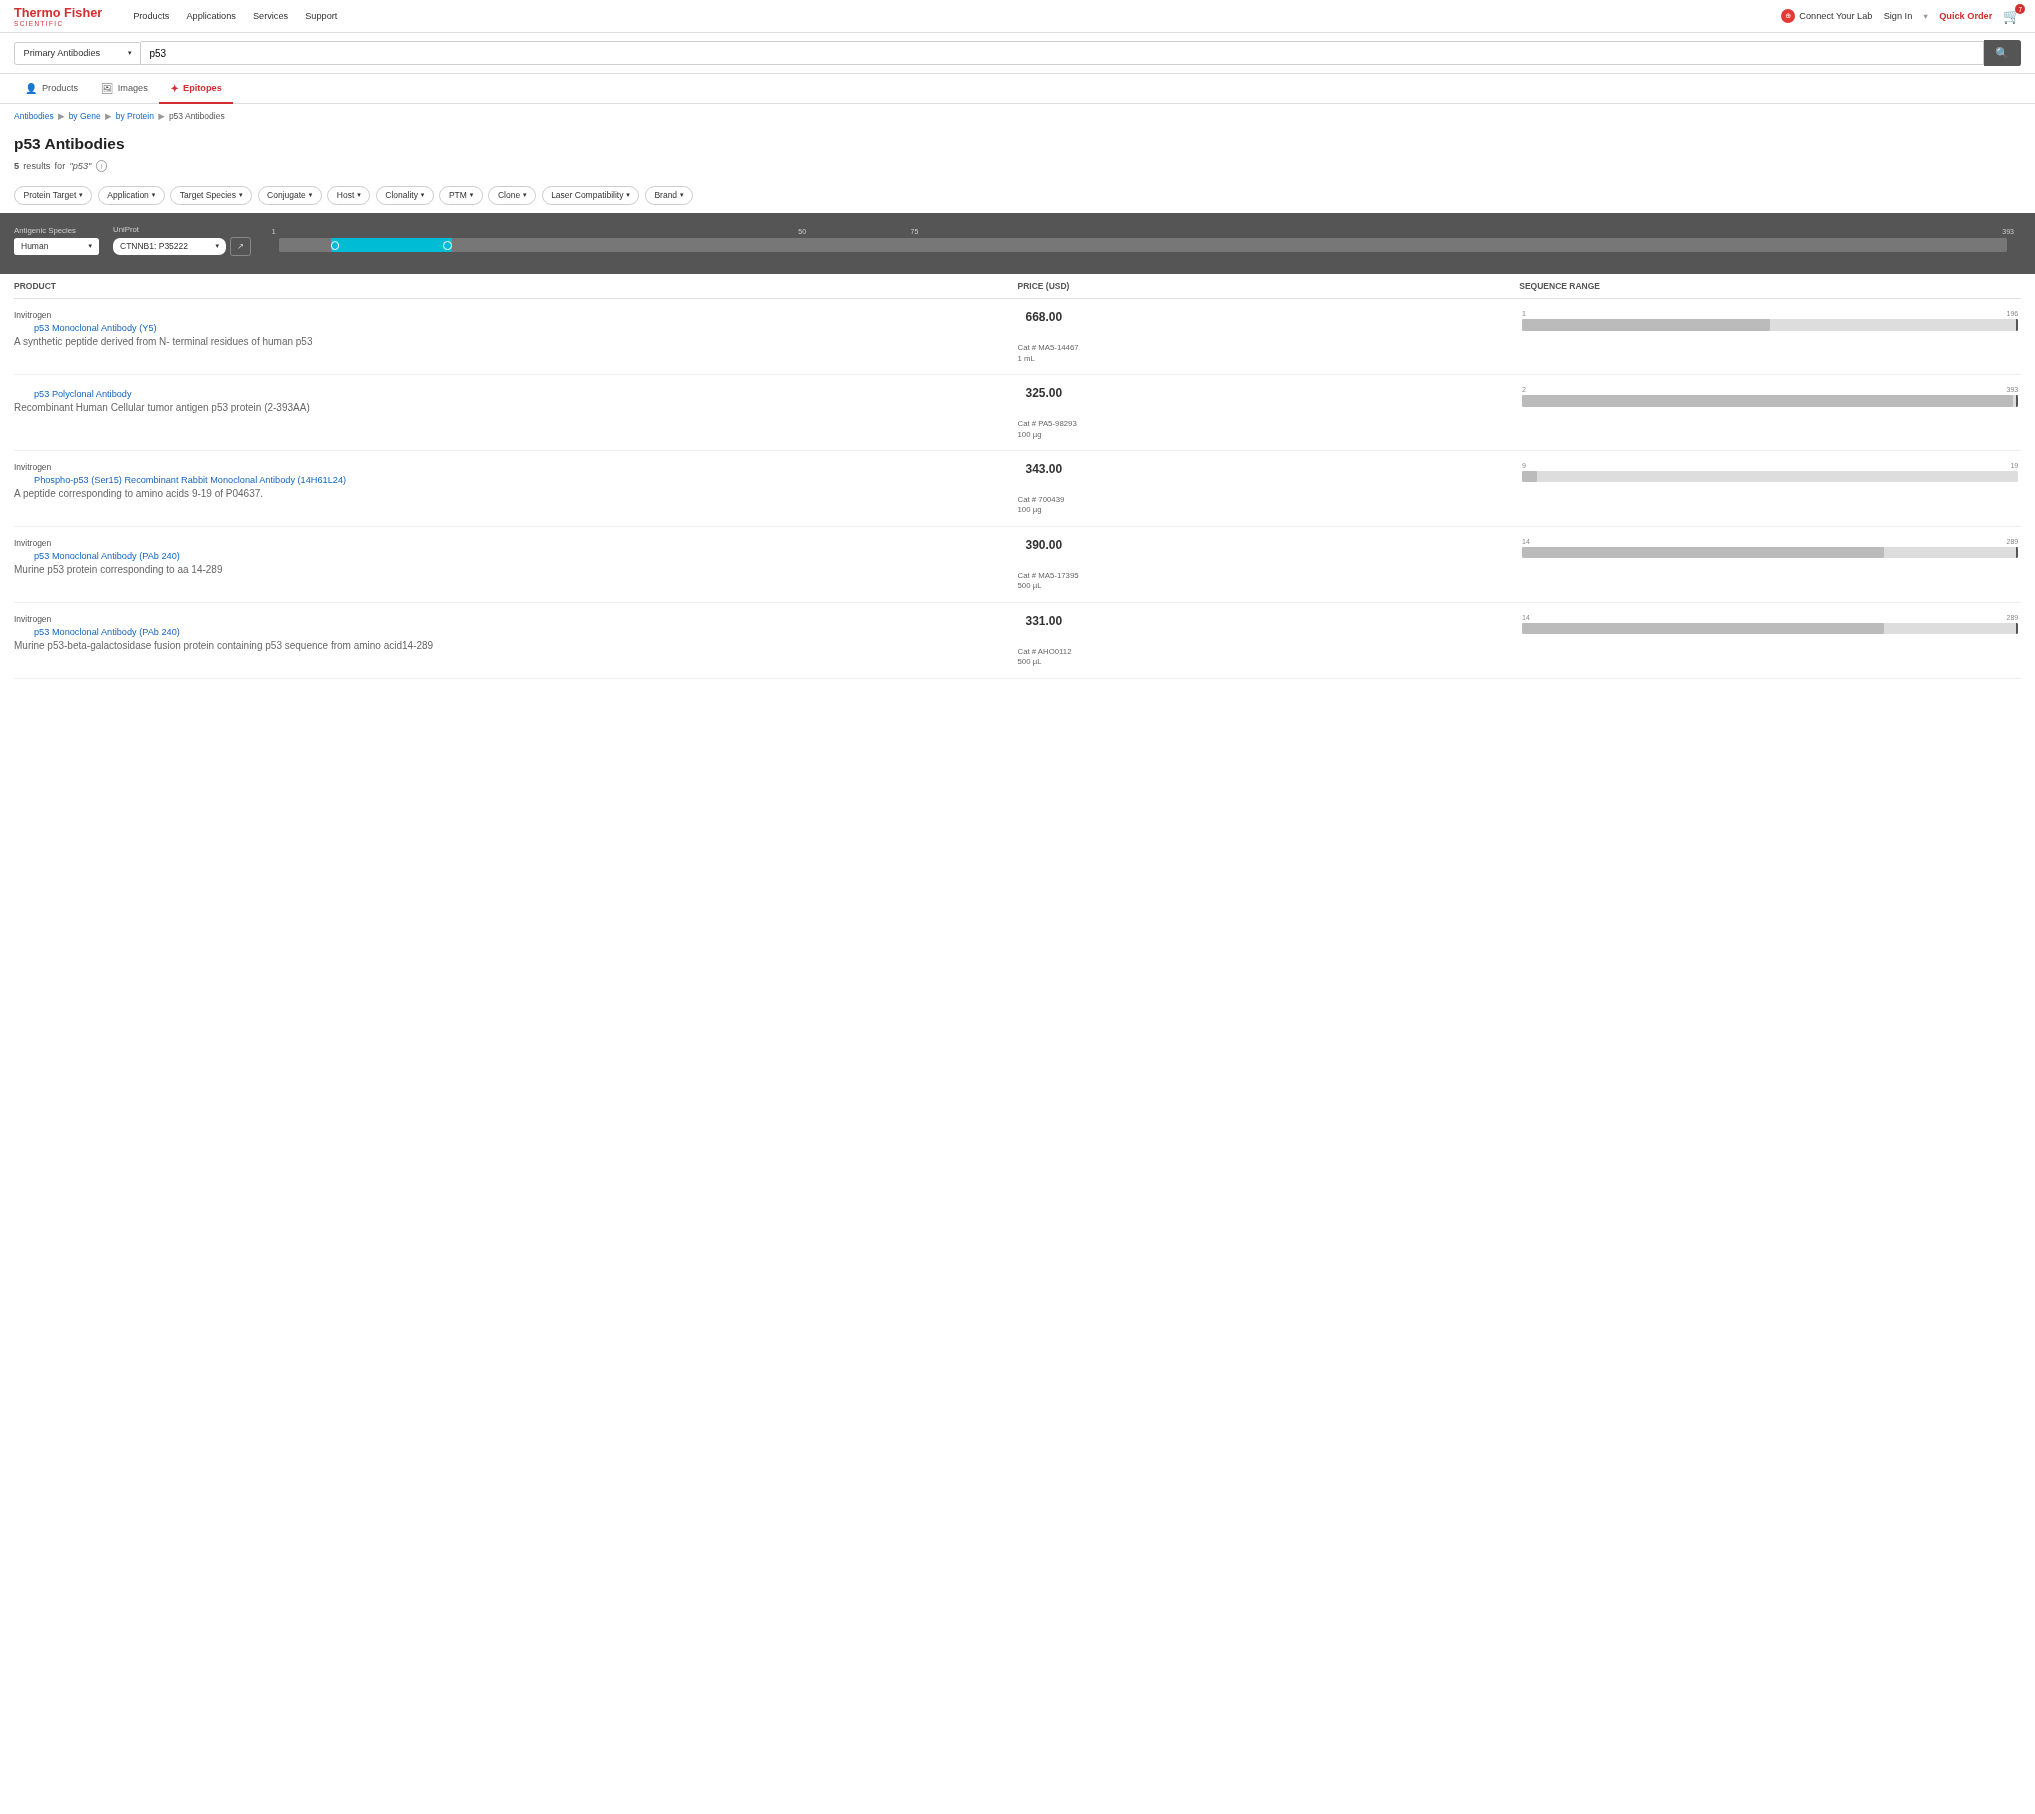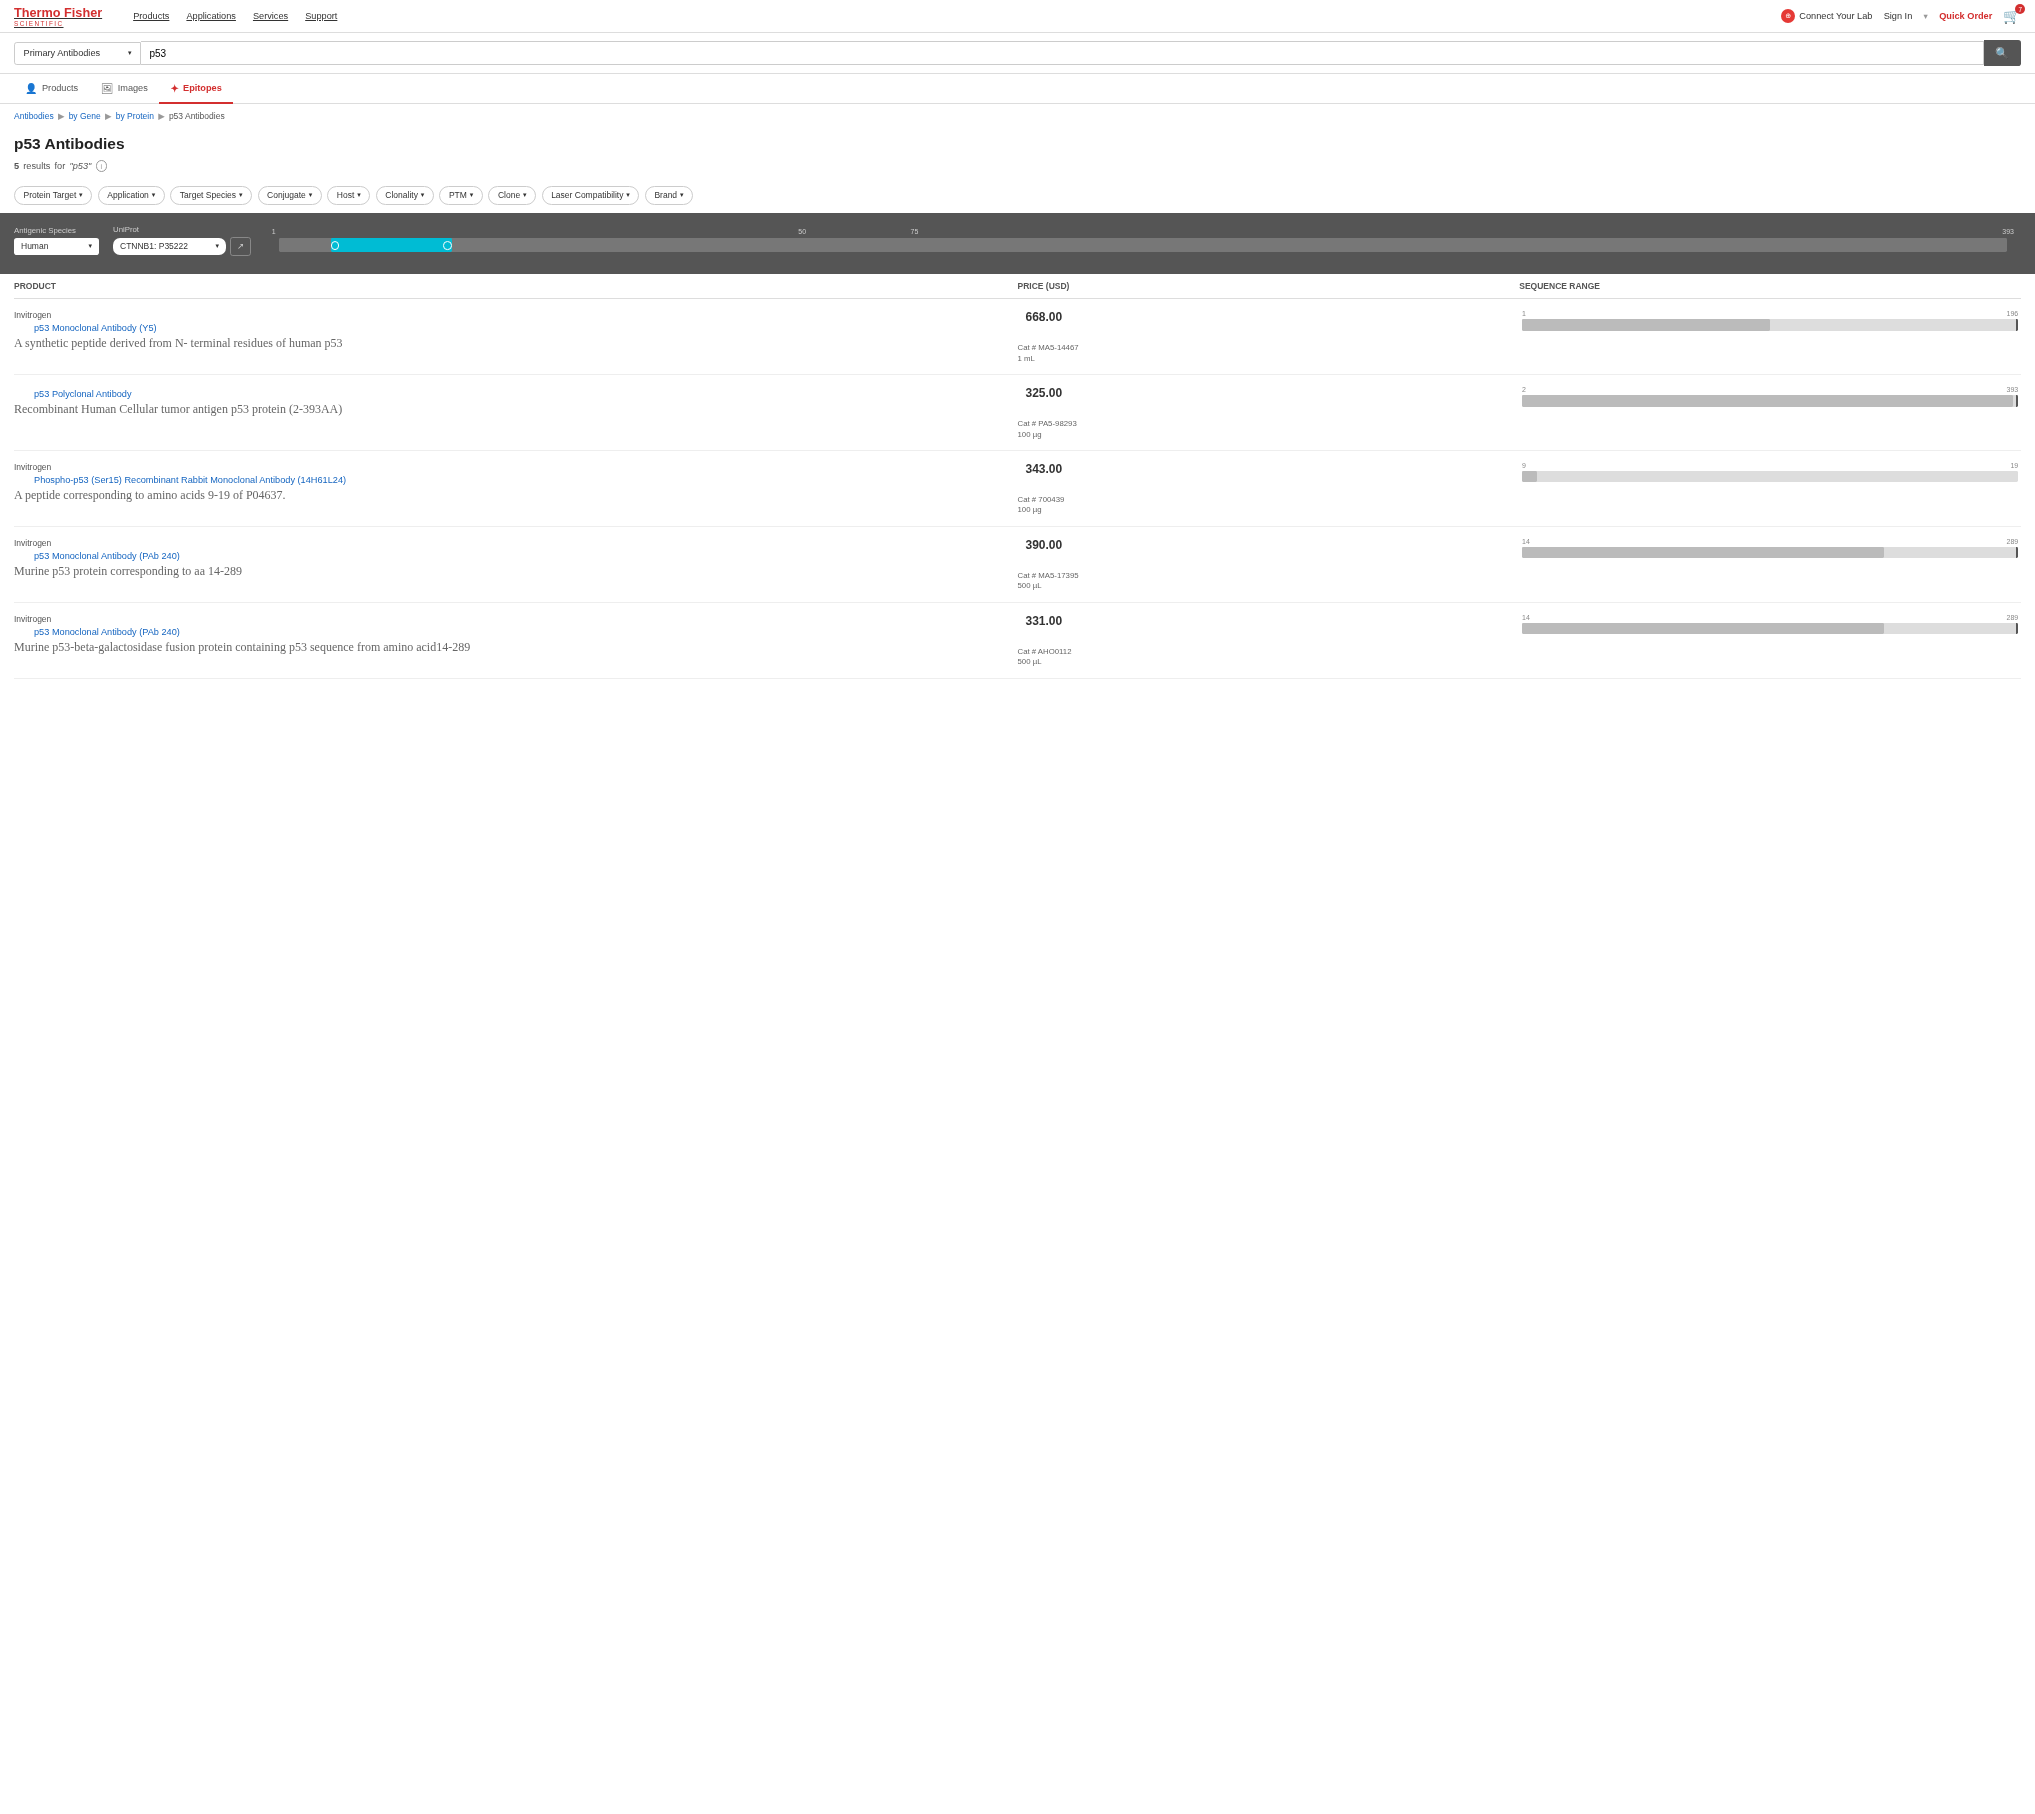--- a/index.html
+++ b/index.html
@@ -7,21 +7,21 @@
 
     
     .header {
       display: flex;
       align-items: center;
       justify-content: space-between;
       padding: 5.7px 14px;
       border-bottom: 0.7px solid #ddd;
       background: #fff;
     }
-    .logo-area { display: flex; align-items: center; text-decoration: underline; }
+    .logo-area { display: flex; align-items: center; }
     .logo-scientific { font-size: 6.4px; letter-spacing: 1.4px; color: #d32f2f; }
     .logo-thermo { font-size: 12.7px; font-weight: bold; color: #d32f2f; }
     .nav-items { display: flex; gap: 17px; margin-left: 17px; }
     .nav-item { font-size: 9.2px; color: #333; cursor: pointer; }
     .header-right { display: flex; align-items: center; gap: 11.3px; padding-left: 44px; }
     .connect-lab { display: flex; align-items: center; gap: 4.2px; font-size: 9.2px; color: #333; cursor: pointer; }
     .connect-icon { width: 14px; height: 14px; background: #e53935; border-radius: 50%; display: flex; align-items: center; justify-content: center; color: white; font-size: 7px; }
     .sign-in { font-size: 9.2px; color: #333; cursor: pointer; }
     .quick-order { font-size: 9.2px; color: #d32f2f; font-weight: bold; cursor: pointer; }
     .cart-icon { position: relative; cursor: pointer; }
@@ -252,21 +252,21 @@
     }
     .product-row {
       display: grid;
       grid-template-columns: 2fr 1fr 1fr;
       padding: 11.3px 0;
       border-bottom: 0.7px solid #eee;
       align-items: start;
     }
     .product-brand { font-size: 8.5px; color: #555; margin-bottom: 2.8px; }
     .product-name { font-size: 9.2px; color: #1565c0; cursor: pointer; margin-bottom: 2.8px; padding-left: 20px; }
-    .product-desc { font-size: 12px; color: #666; font-family: Liberation Serif, serif; }
+    .product-desc { font-size: 10px; color: #666; }
     .price-main { font-size: 12px; font-weight: bold; color: #333; margin-left: 8px; }
     .price-cat { font-size: 7.8px; color: #666; margin-top: 19px; }
     .price-size { font-size: 7.8px; color: #666; margin-top: 1.4px; }
 
     
     .seq-range {
       padding: 0 2.8px;
     }
     .seq-nums {
       display: flex;

